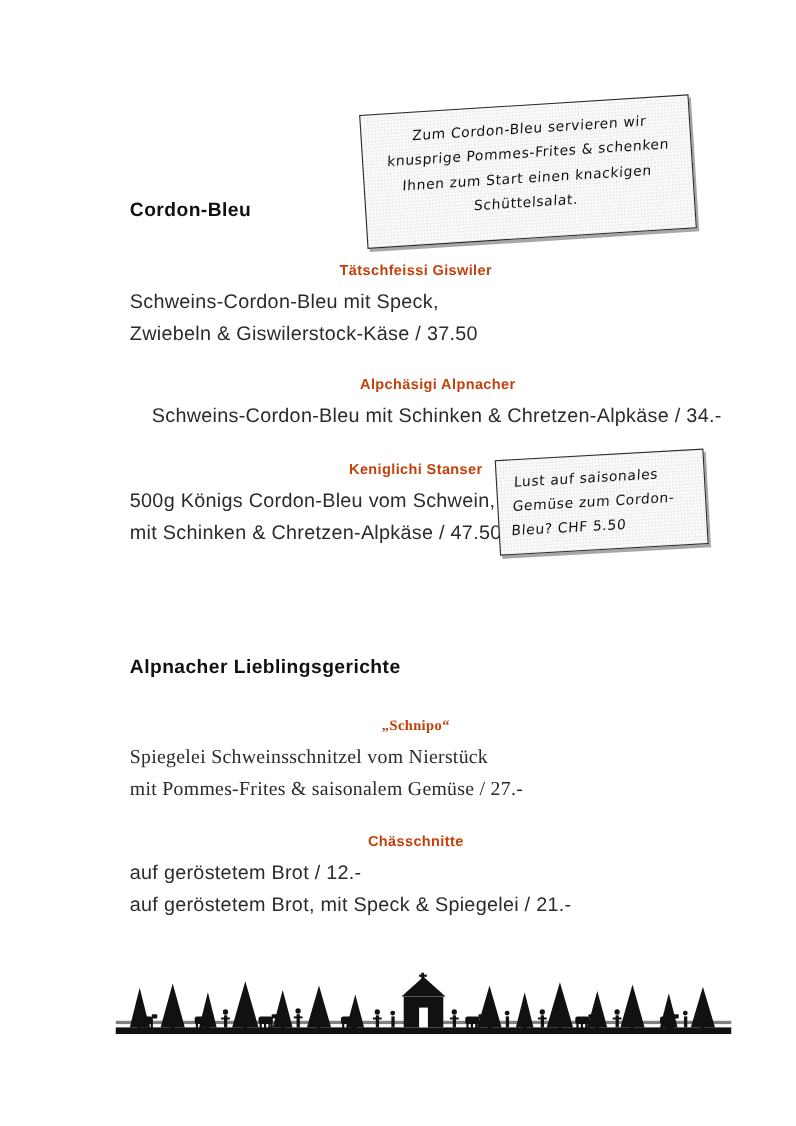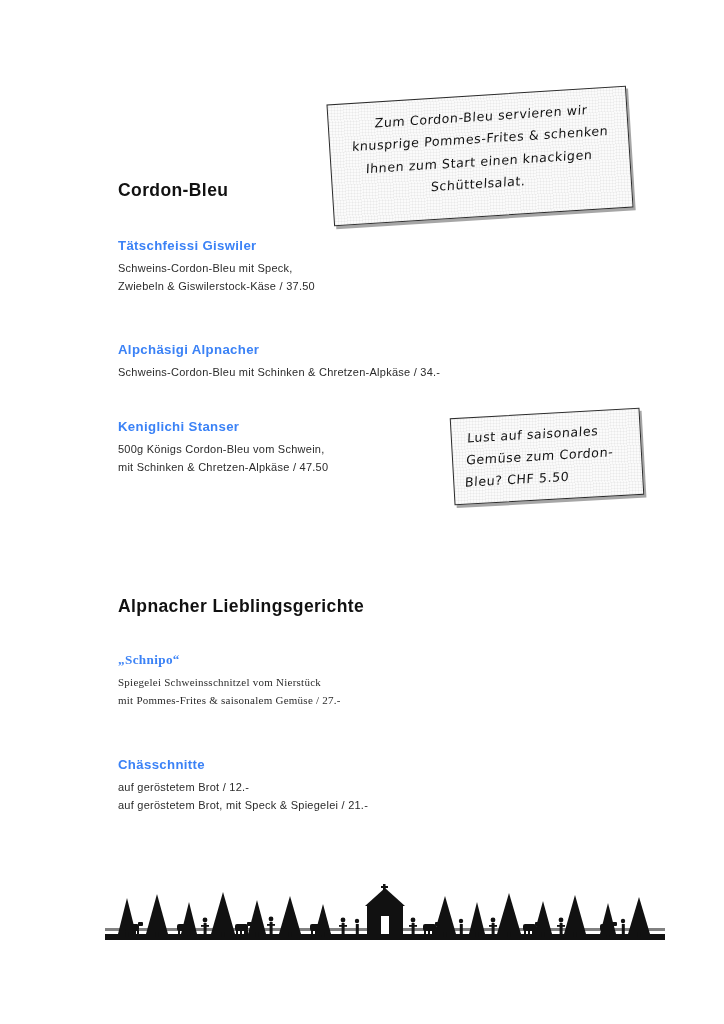--- a/index.html
+++ b/index.html
@@ -36,26 +36,27 @@
   
   .menu-item {
     position: absolute;
     left: 118px;
     width: 520px;
   }
   .item-name {
     font-size: 13.2px;
     font-weight: bold;
     letter-spacing: 0.35px;
-    color: #3b82f6;
+    color: #c2410c;
     margin: 0 0 7px 0;
     line-height: 1.15;
+    text-align: center;
   }
   .item-line {
-    font-size: 11px;
+    font-size: 18px;
     letter-spacing: 0.25px;
     color: #2b2b2b;
     line-height: 1.62;
     white-space: nowrap;
   }
 
   
   .note {
     position: absolute;
     background: #fbfbfb;
@@ -112,21 +113,21 @@
   <div class="note" id="note-cordonbleu">
     <span class="note-inner">Zum Cordon-Bleu servieren wir knusprige Pommes-Frites &amp; schenken Ihnen zum Start einen knackigen Schüttelsalat.</span>
   </div>
 
   <div class="menu-item" style="top:238px;">
     <div class="item-name">Tätschfeissi Giswiler</div>
     <div class="item-line">Schweins-Cordon-Bleu mit Speck,</div>
     <div class="item-line">Zwiebeln &amp; Giswilerstock-Käse / 37.50</div>
   </div>
 
-  <div class="menu-item" style="top:342px;">
+  <div class="menu-item" style="top:342px;margin-left:20px;">
     <div class="item-name">Alpchäsigi Alpnacher</div>
     <div class="item-line">Schweins-Cordon-Bleu mit Schinken &amp; Chretzen-Alpkäse / 34.-</div>
   </div>
 
   <div class="menu-item" style="top:419px;">
     <div class="item-name">Keniglichi Stanser</div>
     <div class="item-line">500g Königs Cordon-Bleu vom Schwein,</div>
     <div class="item-line">mit Schinken &amp; Chretzen-Alpkäse / 47.50</div>
   </div>
 

